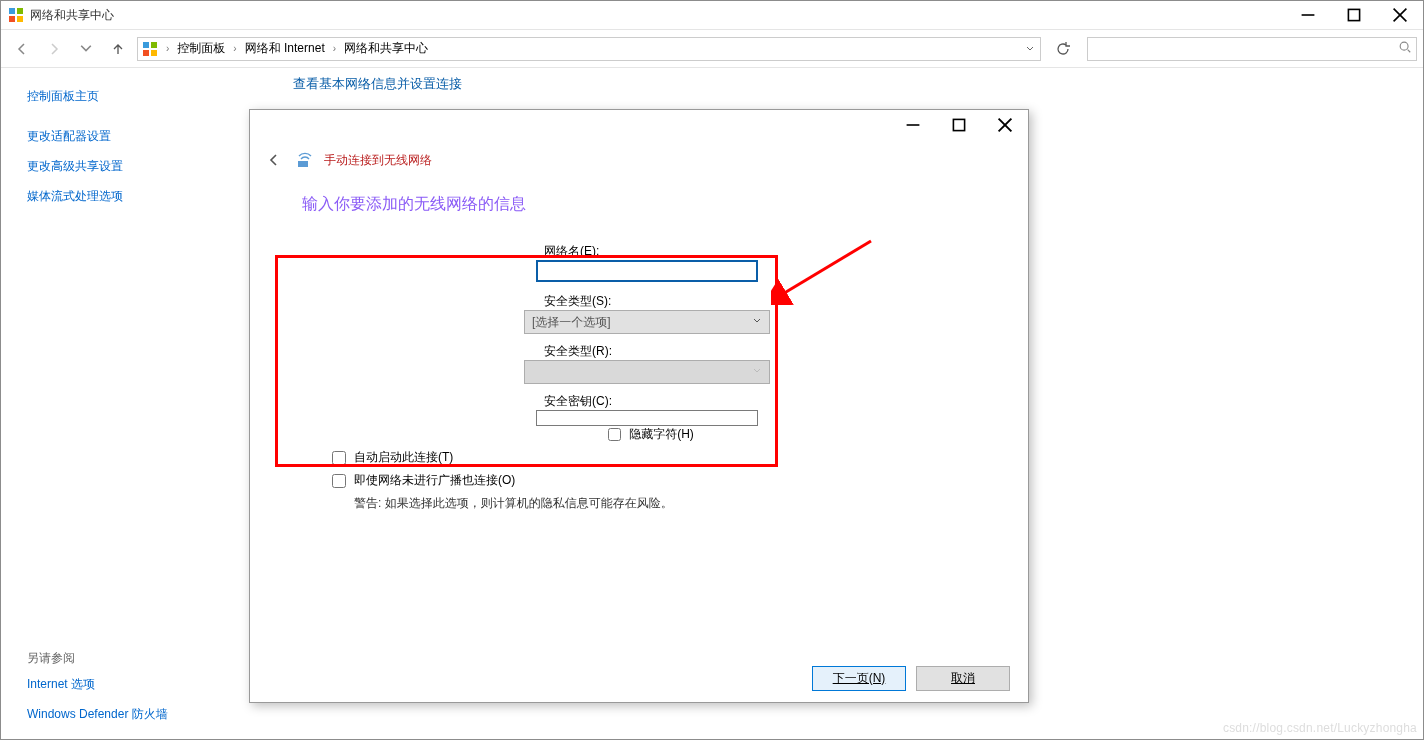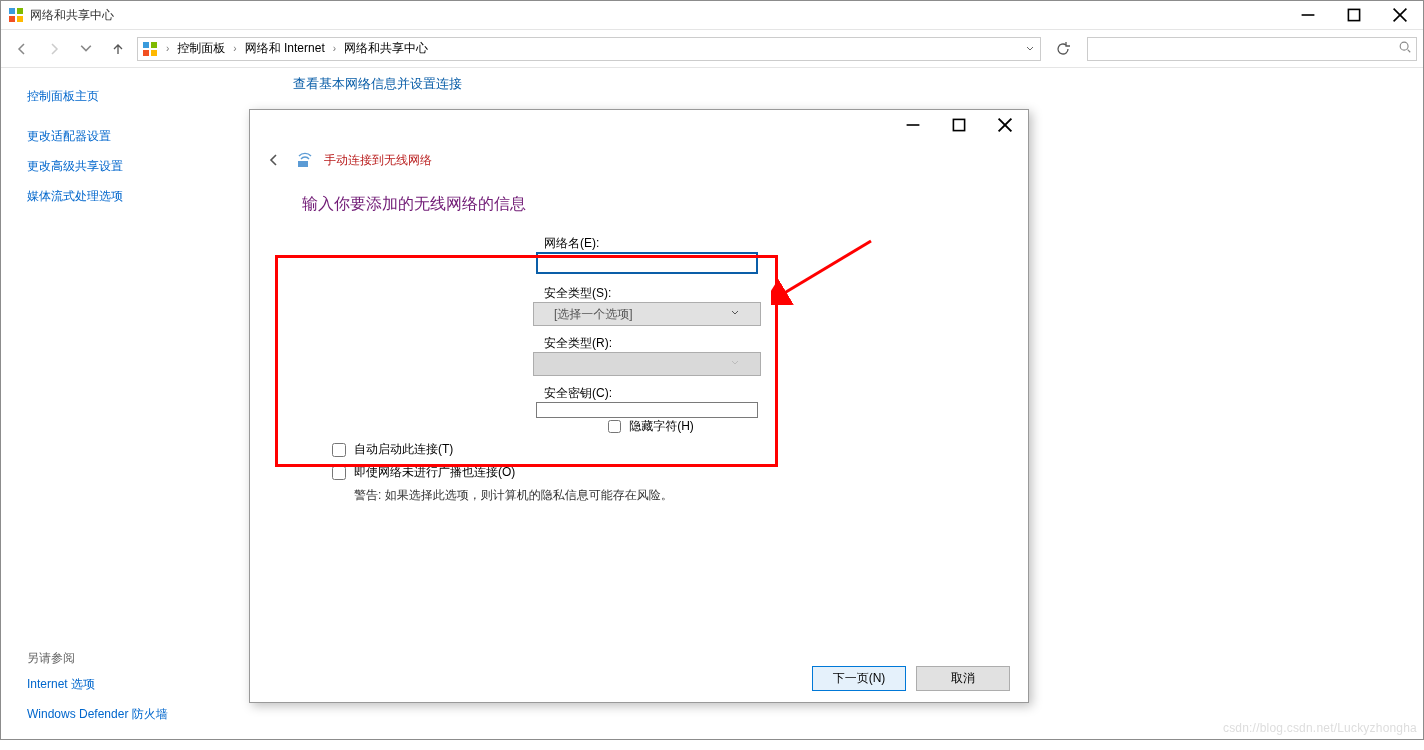--- a/index.html
+++ b/index.html
@@ -49,34 +49,34 @@
 
 
 .dialog { position: absolute; left: 248px; top: 108px; width: 780px; height: 594px; background: #fff; border: 1px solid #999; box-shadow: 3px 3px 10px rgba(0,0,0,.25); z-index: 50; display: flex; flex-direction: column; }
 .dialog .dtitle { height: 30px; display: flex; align-items: center; justify-content: flex-end; padding-right: 0; }
 .dialog .dbtn { width: 46px; height: 30px; display: flex; align-items: center; justify-content: center; color: #333; }
 .dialog .dheader { height: 40px; display: flex; align-items: center; padding-left: 12px; gap: 10px; }
 .dialog .dback { width: 24px; height: 24px; display: flex; align-items: center; justify-content: center; color: #555; }
 .dialog .dicon { width: 18px; height: 18px; }
 .dialog .dtitle-text { font-size: 12px; color: #b91c1c; }
 .dialog .dcontent { flex: 1; padding: 14px 36px 0 52px; position: relative; }
-.dialog .dheading { color: #701a75; font-size: 16px; margin-bottom: 20px; }
+.dialog .dheading { color: #8b5cf6; font-size: 16px; margin-bottom: 28px; }
 .dialog .form-row { display: flex; align-items: center; height: 50px; flex-direction: column; }
 .dialog .form-row label { width: 206px; color: #000; }
 .dialog .form-row input[type="text"],
 .dialog .form-row input[type="password"] { width: 222px; height: 22px; border: 1px solid #7a7a7a; padding: 0 4px; outline: none; }
 .dialog .form-row input.focused { border: 1px solid #0a5ea8; box-shadow: 0 0 0 1px #0a5ea8 inset; }
-.dialog .form-row select, .dialog .fake-select { width: 228px; height: 24px; border: 1px solid #adadad; background: #e1e1e1; padding: 0 20px; color: #555; display: flex; align-items: center; justify-content: space-between; }
+.dialog .form-row select, .dialog .fake-select { width: 246px; height: 24px; border: 1px solid #adadad; background: #e1e1e1; padding: 0 7px; color: #555; display: flex; align-items: center; justify-content: space-between; }
 .dialog .fake-select.disabled { background: #d9d9d9; color: #999; }
 .dialog .chk-row { display: flex; align-items: center; gap: 8px; margin: 6px 0 6px 30px; }
 .dialog .chk-row input { width: 14px; height: 14px; }
 .dialog .warn { margin: 4px 0 0 52px; color: #333; }
 .dialog .hide-chars { display: flex; align-items: center; gap: 8px; margin-left: 8px; }
 .dialog .dfooter { height: 48px; display: flex; align-items: center; justify-content: flex-end; gap: 10px; padding: 0 18px; }
-.dialog .btn { min-width: 94px; height: 25px; border: 1px solid #adadad; background: #e1e1e1; color: #000; display: flex; align-items: center; justify-content: center; padding: 0 18px; }
+.dialog .btn { min-width: 94px; height: 25px; border: 1px solid #adadad; background: #e1e1e1; color: #000; display: flex; align-items: center; justify-content: center; padding: 0 18px; text-decoration: underline; }
 .dialog .btn.primary { border: 1px solid #0078d7; background: #e5f1fb; }
 
 
 .watermark { position: absolute; right: 6px; bottom: 4px; color: #ddd; font-size: 12px; letter-spacing: .2px; }
 
 
 svg.icon { width: 16px; height: 16px; }
 </style>
 </head>
 <body>

